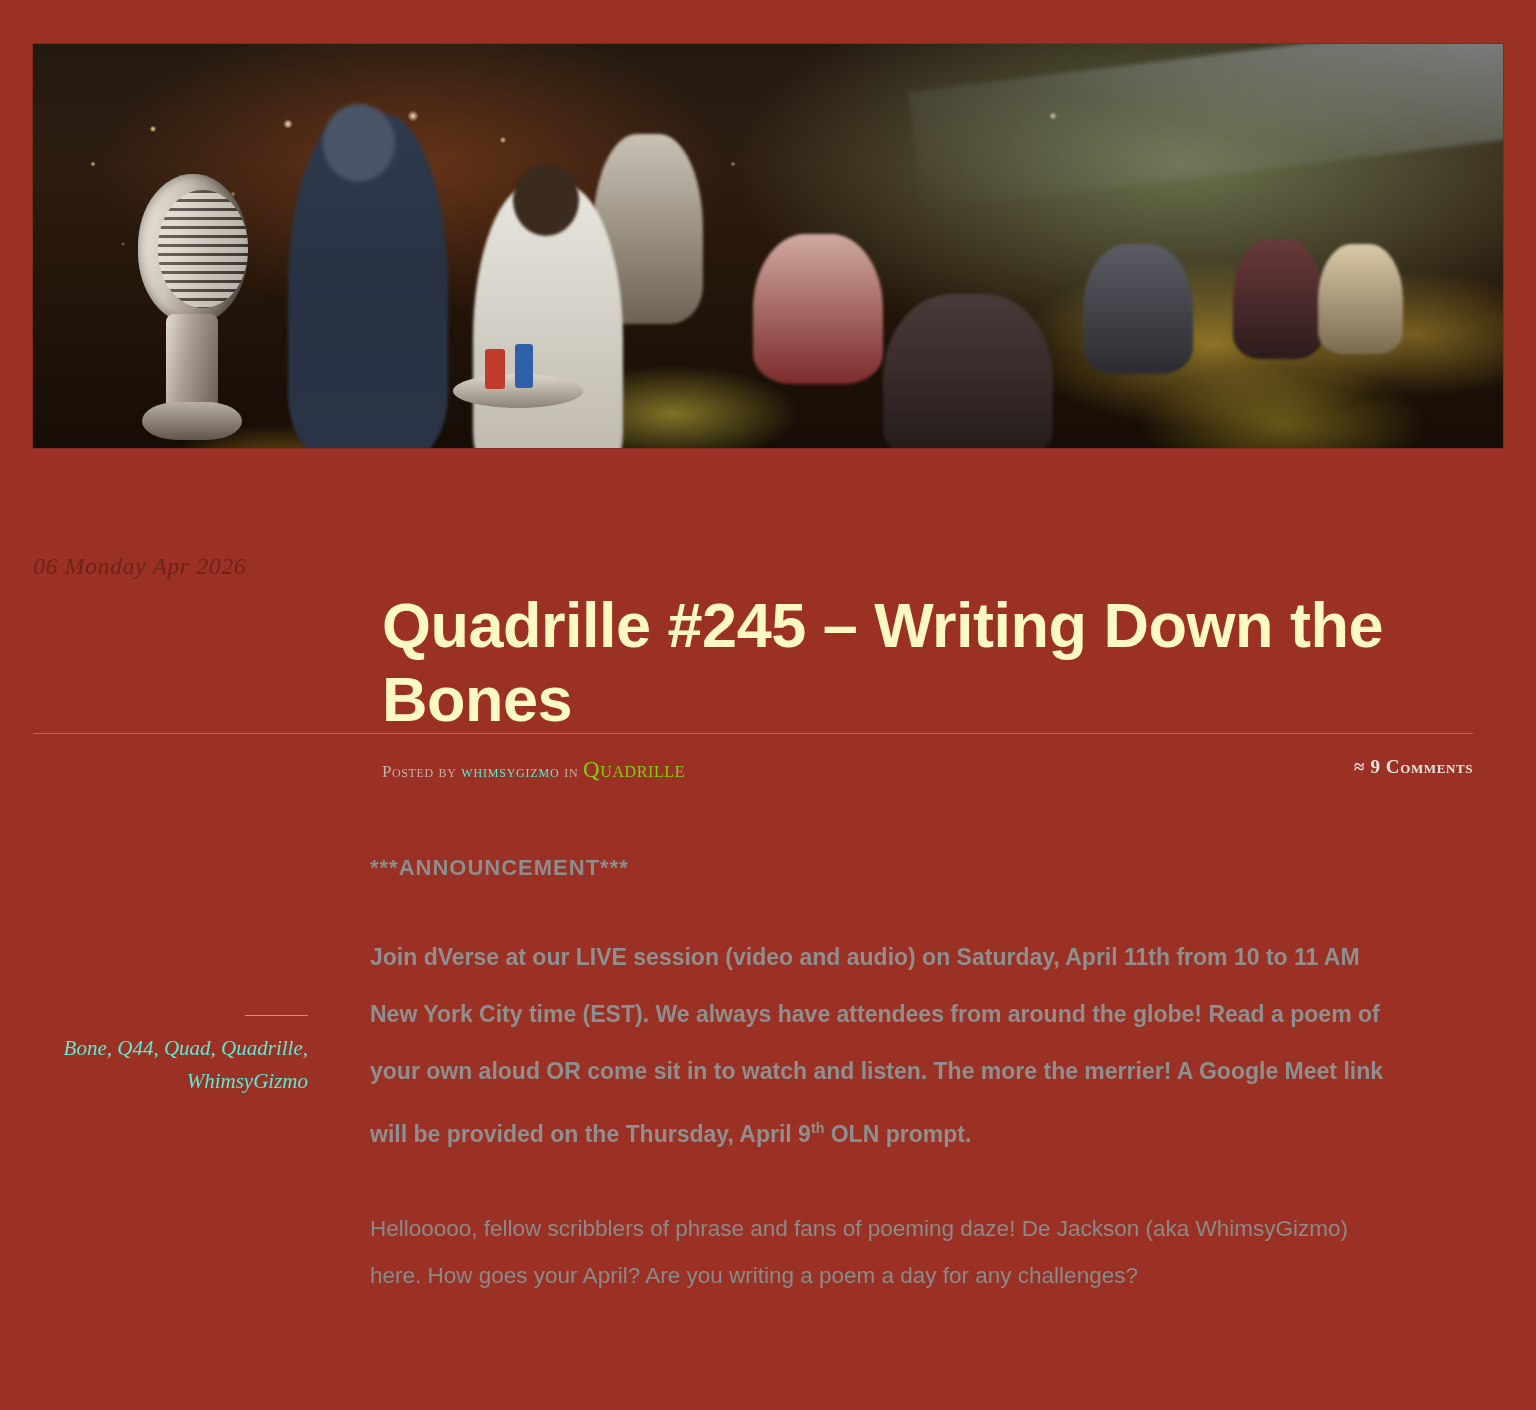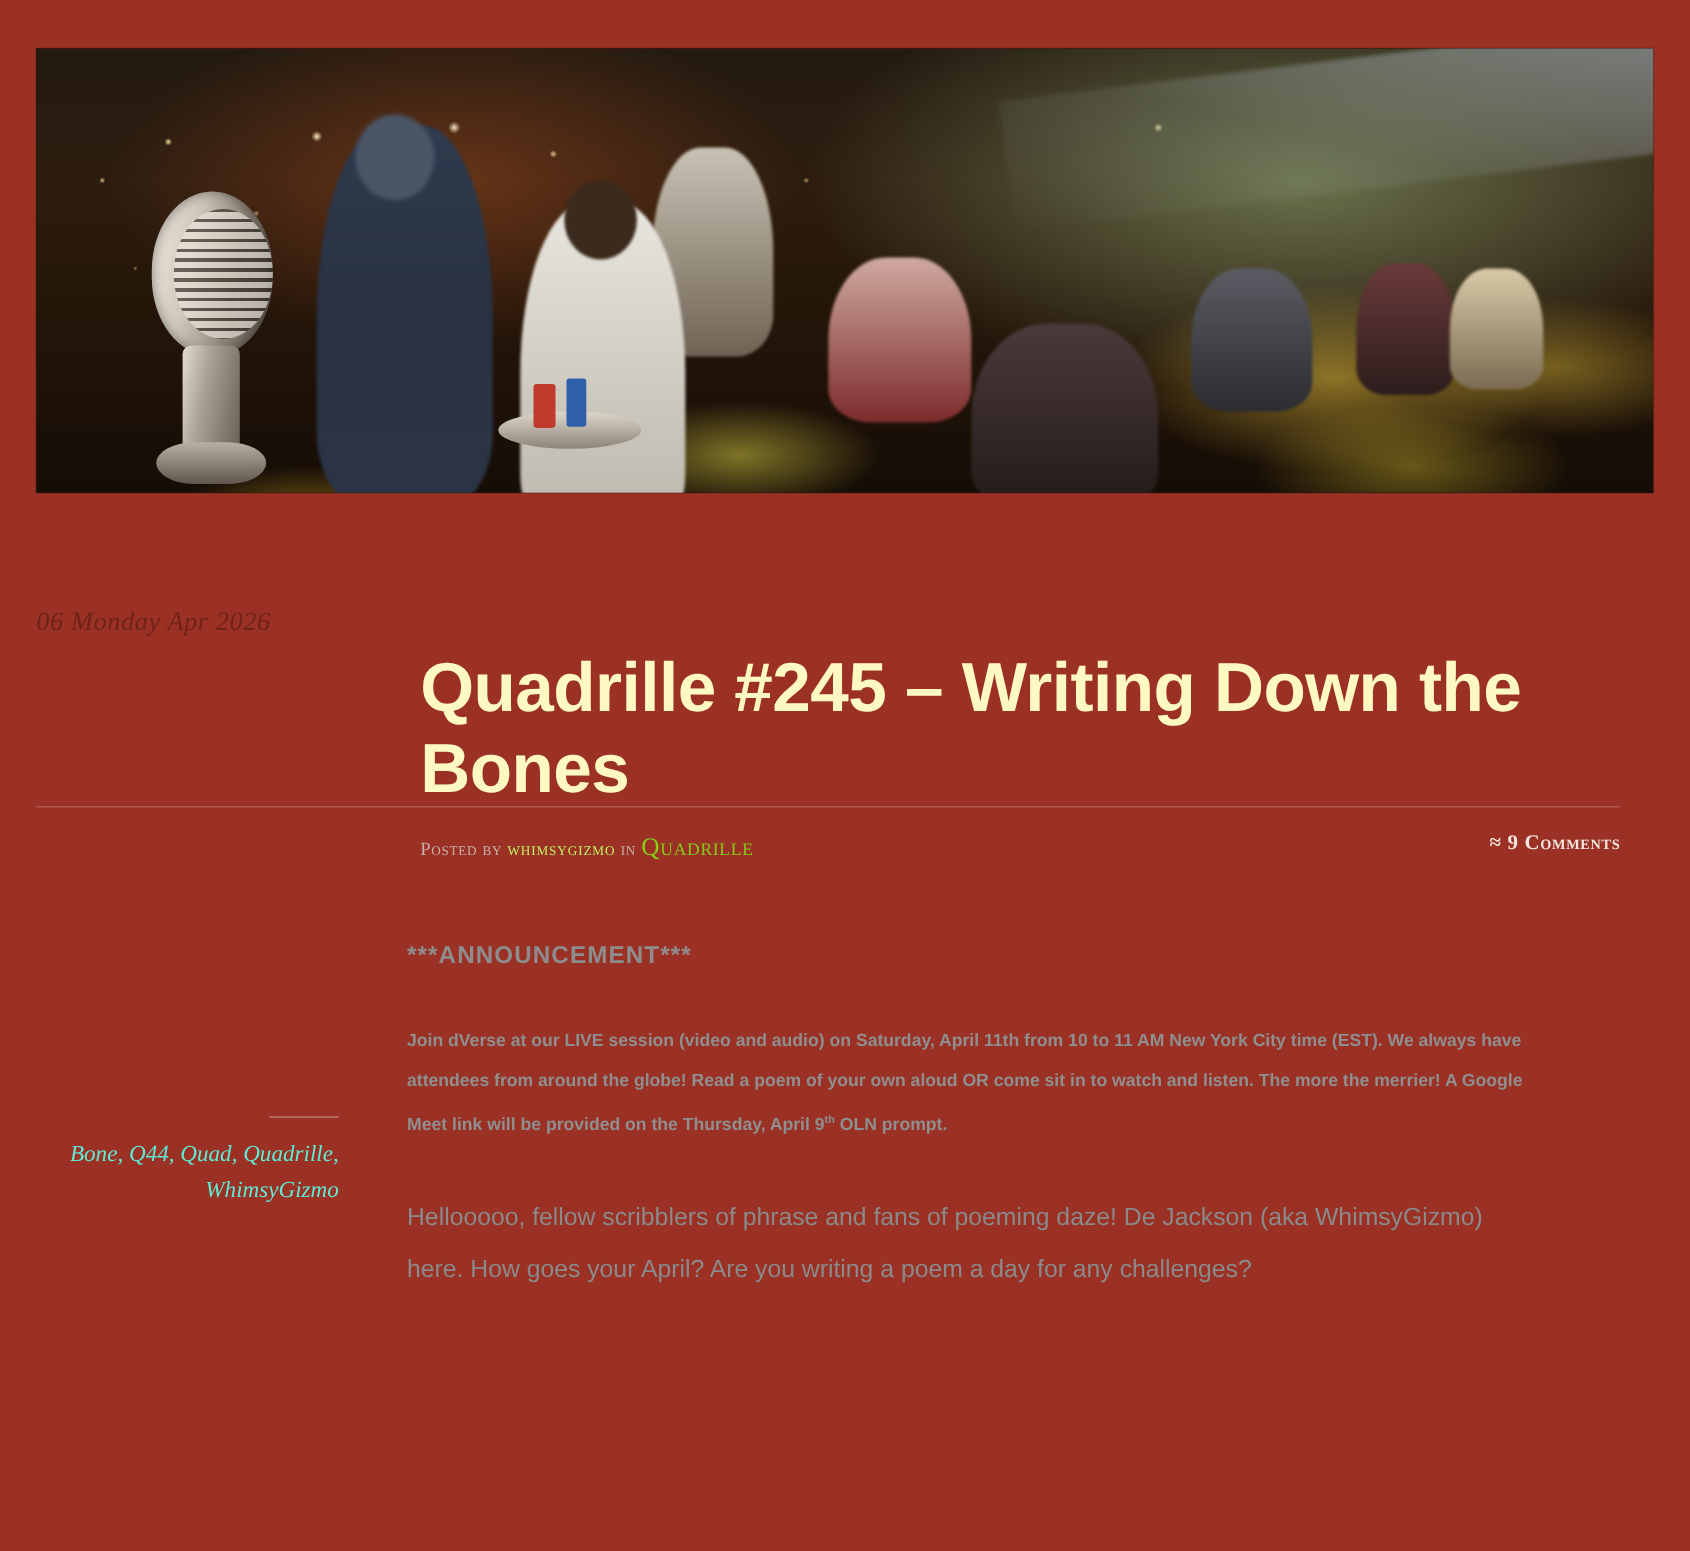--- a/index.html
+++ b/index.html
@@ -179,21 +179,21 @@
   .byline {
     position: absolute;
     left: 382px;
     top: 757px;
     font-family: "Liberation Serif", serif;
     font-size: 17px;
     color: #c9b0a8;
     letter-spacing: 0.6px;
   }
   .byline .sc { font-variant: small-caps; }
-  .byline .author { color: #bef264; font-variant: small-caps; letter-spacing: 0.8px; }
+  .byline .author { color: #5eead4; font-variant: small-caps; letter-spacing: 0.8px; }
   .byline .cat { color: #84cc16; font-variant: small-caps; font-size: 23px; }
   .comments {
     position: absolute;
     right: 63px;
     top: 756px;
     font-family: "Liberation Serif", serif;
     font-size: 19px;
     color: #efe6e0;
     font-variant: small-caps;
     font-weight: bold;
@@ -242,22 +242,22 @@
     font-family: "Liberation Sans", sans-serif;
     font-weight: bold;
     font-size: 22px;
     letter-spacing: 1px;
     color: #8d8d8d;
     margin-bottom: 48px;
   }
   .para-bold {
     font-family: "Liberation Sans", sans-serif;
     font-weight: bold;
-    font-size: 16px;
-    line-height: 36px;
+    font-size: 23px;
+    line-height: 57px;
     color: #8f8f8f;
     margin-bottom: 42px;
   }
   .para-normal {
     font-family: "Liberation Sans", sans-serif;
     font-size: 22.5px;
     line-height: 47px;
     color: #8a8a8a;
   }
   sup { font-size: 0.62em; vertical-align: super; }

